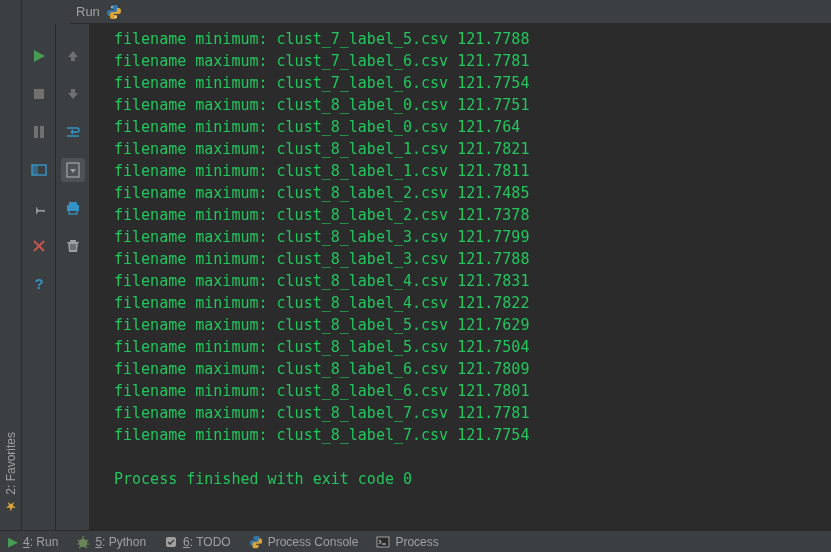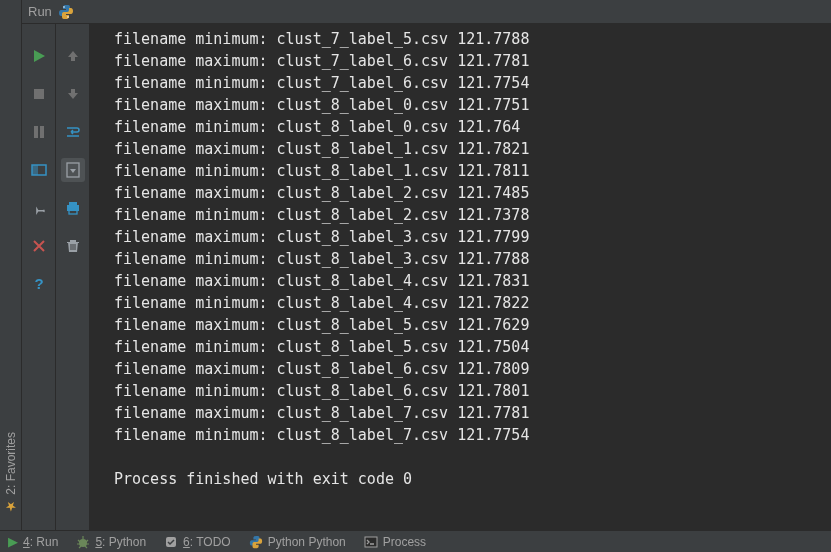--- a/index.html
+++ b/index.html
@@ -45,20 +45,21 @@
   .tool-header {
     height: 24px;
     background: #3c3f41;
     border-bottom: 1px solid #2b2b2b;
     display: flex;
     align-items: center;
     padding: 0 6px;
     gap: 6px;
     color: #a0a0a0;
     font-size: 13px;
+    margin-left: 48px;
   }
   .py-icon {
     width: 16px; height: 16px;
     display: inline-flex; align-items: center; justify-content: center;
   }
   .tool-body {
     position: absolute;
     left: 22px; top: 0; right: 0; bottom: 0;
     display: flex;
     flex-direction: column;
@@ -98,21 +99,21 @@
   .ico.active { background: #4e5254; }
   .ico.green svg path, .ico.green svg polygon { fill: #499c54; }
   .ico.red { color: #c75450; }
   .ico.blue { color: #3592c4; }
   .console {
     flex: 1;
     padding: 4px 10px 10px 24px;
     font-family: "Consolas","DejaVu Sans Mono",monospace;
     font-size: 15px;
     line-height: 22px;
-    color: #e5e5e5;
+    color: #22c55e;
     white-space: pre;
     overflow: hidden;
   }
   .status-bar {
     position: absolute;
     left: 0; right: 0; bottom: 0;
     height: 22px;
     background: #3c3f41;
     border-top: 1px solid #2b2b2b;
     display: flex;
@@ -283,21 +284,21 @@
     </span>
     <span><span class="underline">6</span><span>: TODO</span></span>
   </div>
   <div class="status-item">
     <span>
       <svg width="14" height="14" viewBox="0 0 16 16">
           <path fill="#3476a8" d="M8 1C5 1 5 3 5 3v2h3v1H3C3 6 1 6 1 9s2 3 2 3h2v-2c0-2 2-2 2-2h3c2 0 2-2 2-2V3c0-2-2-2-2-2H8z"></path>
           <path fill="#d9a33c" d="M8 15c3 0 3-2 3-2v-2H8v-1h5c0 0 2 0 2-3s-2-3-2-3h-2v2c0 2-2 2-2 2H6c-2 0-2 2-2 2v3c0 2 2 2 2 2h2z"></path>
         </svg>
     </span>
-    <span>Python Python</span>
+    <span>Process Console</span>
   </div>
   <div class="status-item">
     <span>
       <svg width="14" height="14" viewBox="0 0 14 14">
           <rect x="1" y="2" width="12" height="10" fill="#2b2b2b" stroke="#a0a0a0"></rect>
           <path stroke="#a0a0a0" stroke-width="1.3" fill="none" d="M3 5l2 2-2 2M6 9h4"></path>
         </svg>
     </span>
     <span>Process</span>
   </div>

